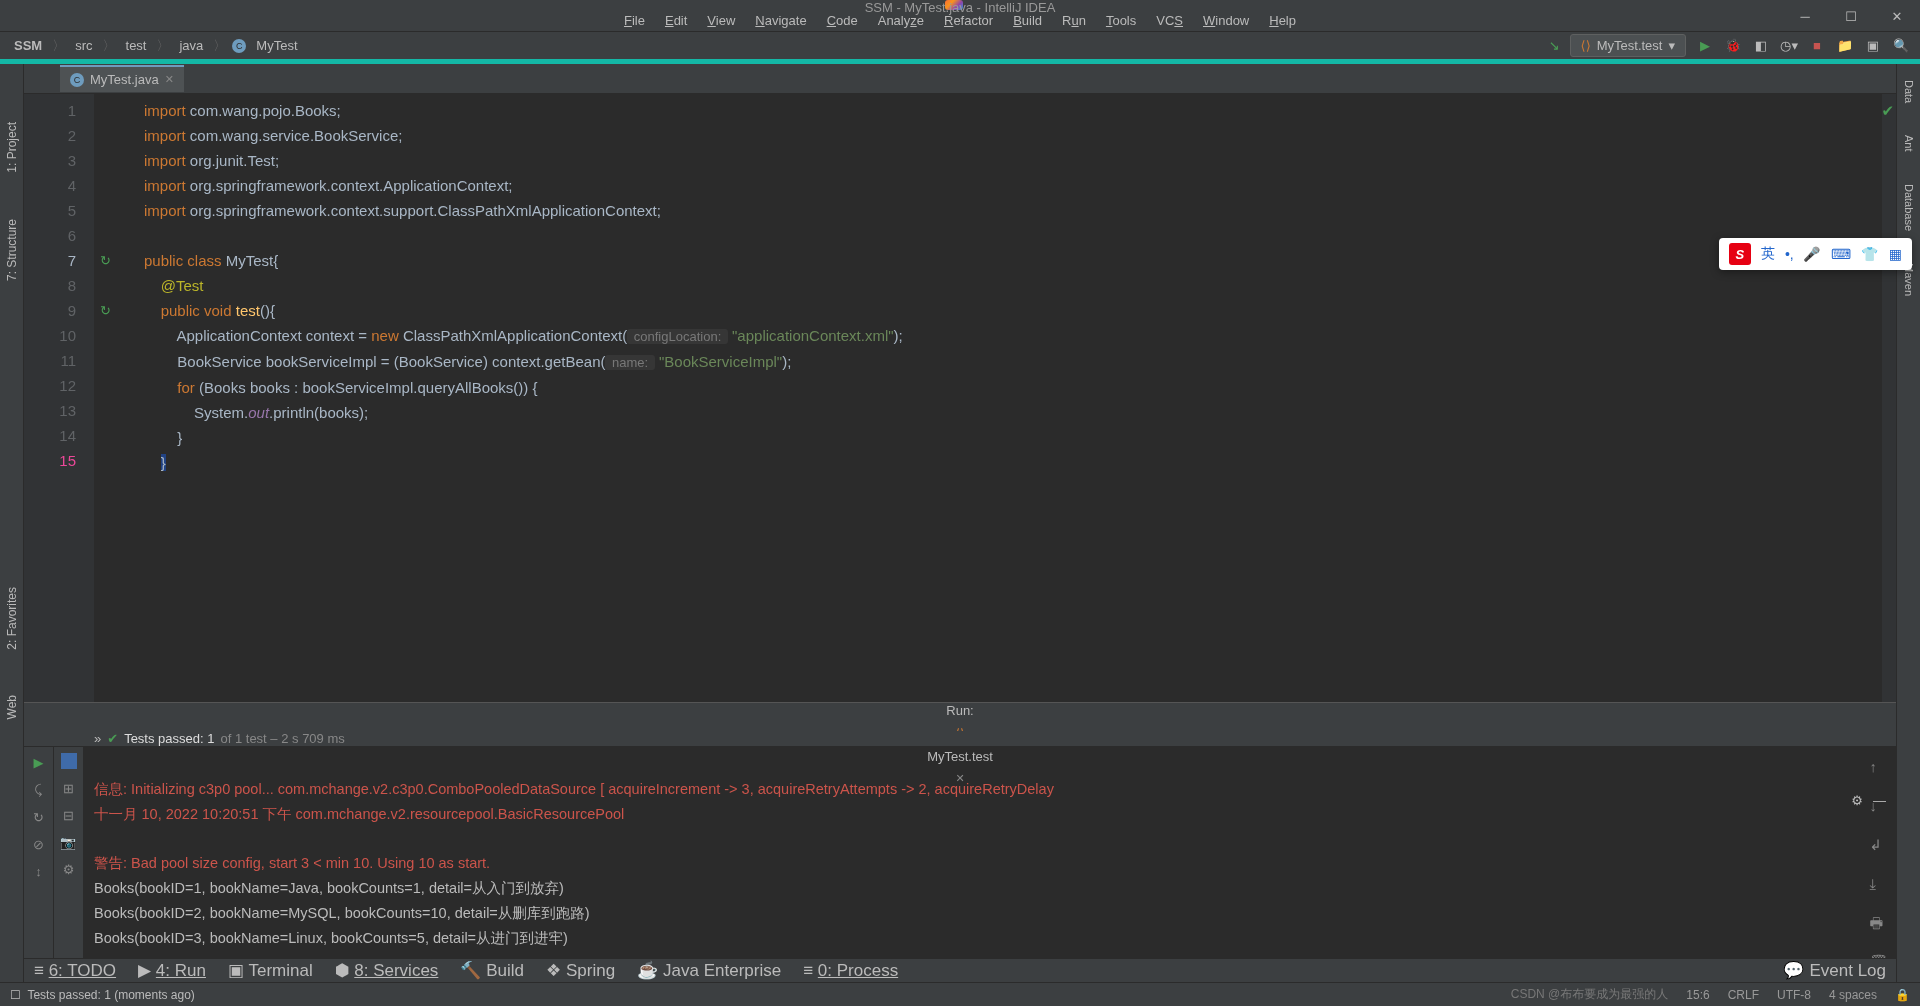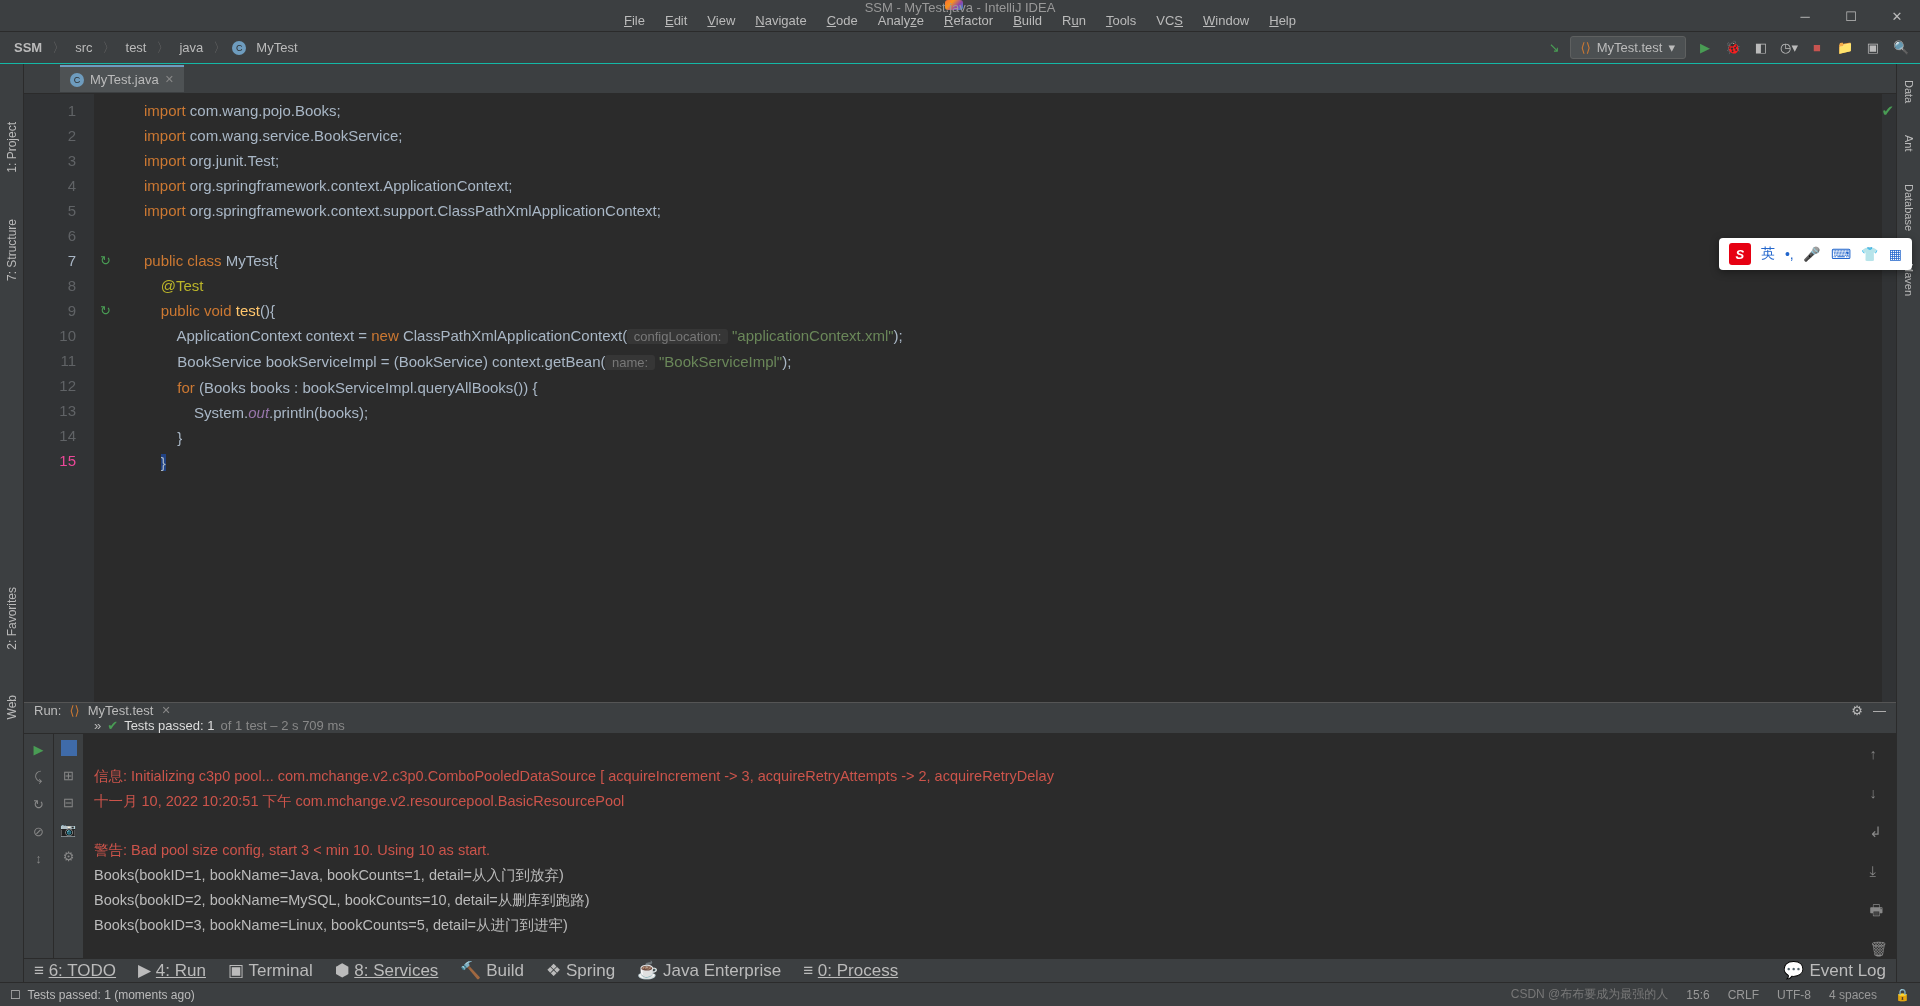--- a/index.html
+++ b/index.html
@@ -9,21 +9,21 @@
 .titlebar { height: 32px; background: #3c3f41; display: flex; align-items: center; padding: 0 8px; border-bottom: 1px solid #2b2b2b; flex-direction: column; }
 .titlebar .logo { width: 18px; height: 18px; background: linear-gradient(135deg,#ff6b35,#f7931e,#8e44ad,#3498db); border-radius: 3px; margin-right: 12px; }
 .titlebar .menus { display: flex; gap: 4px; }
 .titlebar .menu { padding: 3px 8px; cursor: pointer; }
 .titlebar .menu u { text-decoration: underline; }
 .titlebar .wintitle { position: absolute; left: 50%; transform: translateX(-50%); color: #999; }
 .titlebar .wincontrols { position: absolute; right: 0; display: flex; }
 .titlebar .wincontrols div { width: 46px; height: 32px; display: flex; align-items: center; justify-content: center; color: #bbb; }
 
 
-.navbar { height: 32px; background: #3c3f41; display: flex; align-items: center; padding: 0 10px; border-bottom: 1px solid #14b8a6; }
+.navbar { height: 32px; background: #3c3f41; display: flex; align-items: center; padding: 0 10px; border-bottom: 5px solid #14b8a6; }
 .navbar .crumbs { display: flex; align-items: center; gap: 6px; }
 .navbar .crumb { padding: 2px 4px; }
 .navbar .sep { color: #666; }
 .navbar .right { margin-left: auto; display: flex; align-items: center; gap: 10px; }
 .runconfig { background: #4c5052; border: 1px solid #5e6060; padding: 3px 10px; border-radius: 3px; display: flex; align-items: center; gap: 6px; }
 .toolicon { width: 18px; height: 18px; display: flex; align-items: center; justify-content: center; }
 .green { color: #499c54; }
 .red { color: #c75450; }
 
 
@@ -47,21 +47,21 @@
 .ann { color: #bbb529; }
 .fn { color: #ffc66d; }
 .hint { color: #787878; background: #363636; padding: 0 3px; border-radius: 3px; font-size: 13px; }
 .field-it { color: #9876aa; font-style: italic; }
 .gutter-mark { position: absolute; color: #499c54; font-size: 13px; }
 .editor-marks { position: absolute; right: 0; top: 0; bottom: 0; width: 14px; background: #313335; }
 .editor-marks .ok { position: absolute; top: 4px; right: 2px; color: #499c54; }
 
 
 .runpanel { position: absolute; left: 24px; right: 24px; bottom: 48px; height: 256px; background: #2b2b2b; border-top: 1px solid #555; display: flex; flex-direction: column; }
-.runhead { height: 28px; background: #3c3f41; display: flex; align-items: center; padding: 0 10px; gap: 8px; }
+.runhead { height: 28px; background: #3c3f41; display: flex; align-items: center; padding: 0 10px; gap: 8px; flex-direction: column; }
 .runhead .right-icons { margin-left: auto; display: flex; gap: 10px; }
 .runbody { flex: 1; display: flex; }
 .runleft { width: 30px; background: #3c3f41; display: flex; flex-direction: column; align-items: center; gap: 12px; padding-top: 8px; border-right: 1px solid #2b2b2b; }
 .runmid { width: 30px; background: #3c3f41; display: flex; flex-direction: column; align-items: center; gap: 12px; padding-top: 8px; border-right: 1px solid #2b2b2b; }
 .testbar { height: 28px; background: #3c3f41; display: flex; align-items: center; padding: 0 10px; gap: 6px; border-bottom: 1px solid #2b2b2b; }
 .console { flex: 1; font-family: Consolas, monospace; font-size: 14.5px; line-height: 25px; padding: 6px 10px; color: #bbbbbb; overflow: hidden; position: relative; }
 .console .warn { color: #cc544b; margin-top: 24px; }
 .console-icons { position: absolute; right: 8px; top: 8px; display: flex; flex-direction: column; gap: 14px; color: #888; }
 .bluebox { position: absolute; left: 60px; top: 30px; width: 16px; height: 16px; background: #3f6ba9; }
 

